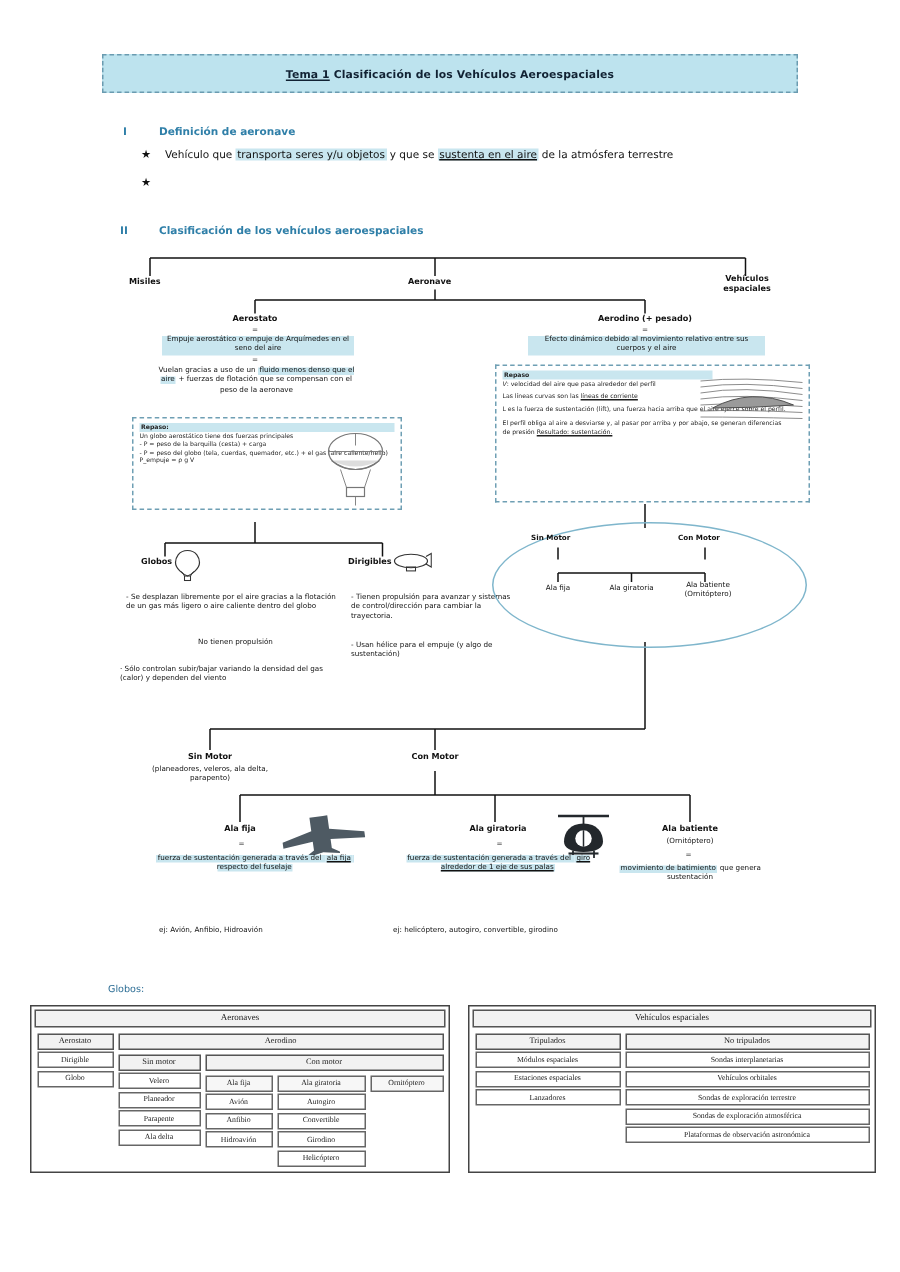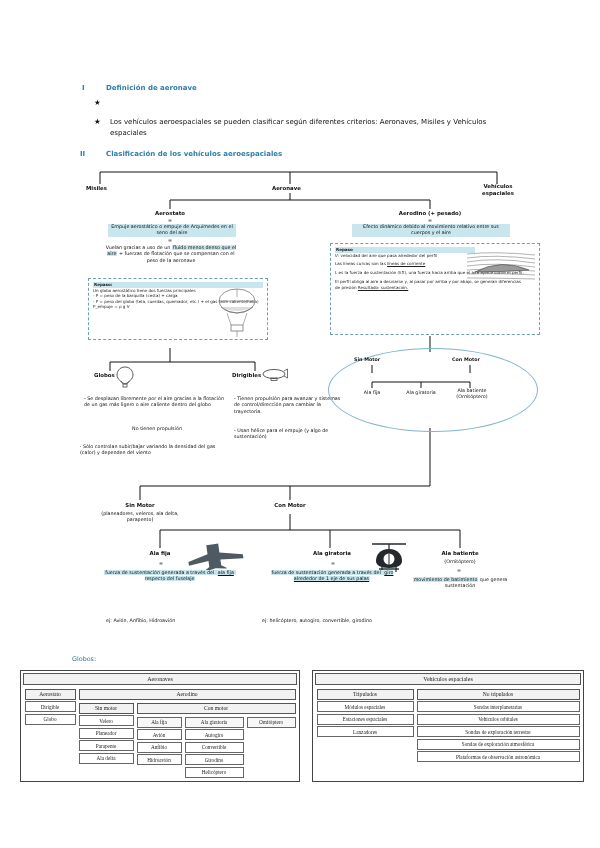--- a/index.html
+++ b/index.html
@@ -50,28 +50,33 @@
 
   
   .ellipse{border:1px solid #7fb6cc;border-radius:50%;}
   svg{display:block;overflow:visible;}
 </style>
 </head>
 <body>
 
 <div class="page">
 
+  <div class="abs banner">
+    <span><u>Tema 1</u><span> Clasificación de los Vehículos Aeroespaciales</span></span>
+  </div>
 
   <div class="abs secnum" style="left:82px;top:84px;">I</div>
   <div class="abs sec" style="left:106px;top:84px;text-align:right;">Definición de aeronave</div>
 
   <div class="abs star" style="left:94px;top:98px;">★</div>
+  <div class="abs bul" style="left:110px;top:98px;width:420px;">
+    <span>Vehículo que </span><span class="hl">transporta seres y/u objetos</span><span> y que se </span><span class="hl ul">sustenta en el aire</span><span> de la atmósfera terrestre</span>
+  </div>
 
   <div class="abs star" style="left:94px;top:117px;">★</div>
-  <div class="abs bul" style="left:110px;top:117px;width:400px;">Los vehículos aeroespaciales se pueden clasificar según diferentes criterios: Aeronaves, Misiles y Vehículos espaciales</div>
 
   <div class="abs secnum" style="left:80px;top:150px;">II</div>
   <div class="abs sec" style="left:106px;top:150px;">Clasificación de los vehículos aeroespaciales</div>
 
   <svg class="abs" style="left:0;top:0;width:600px;height:848px;pointer-events:none;">
 
     <line x1="100" y1="172" x2="497" y2="172" stroke="#111" stroke-width="1"></line>
     <line x1="100" y1="172" x2="100" y2="184" stroke="#111" stroke-width="1"></line>
     <line x1="290" y1="172" x2="290" y2="184" stroke="#111" stroke-width="1"></line>
     <line x1="497" y1="172" x2="497" y2="184" stroke="#111" stroke-width="1"></line>

